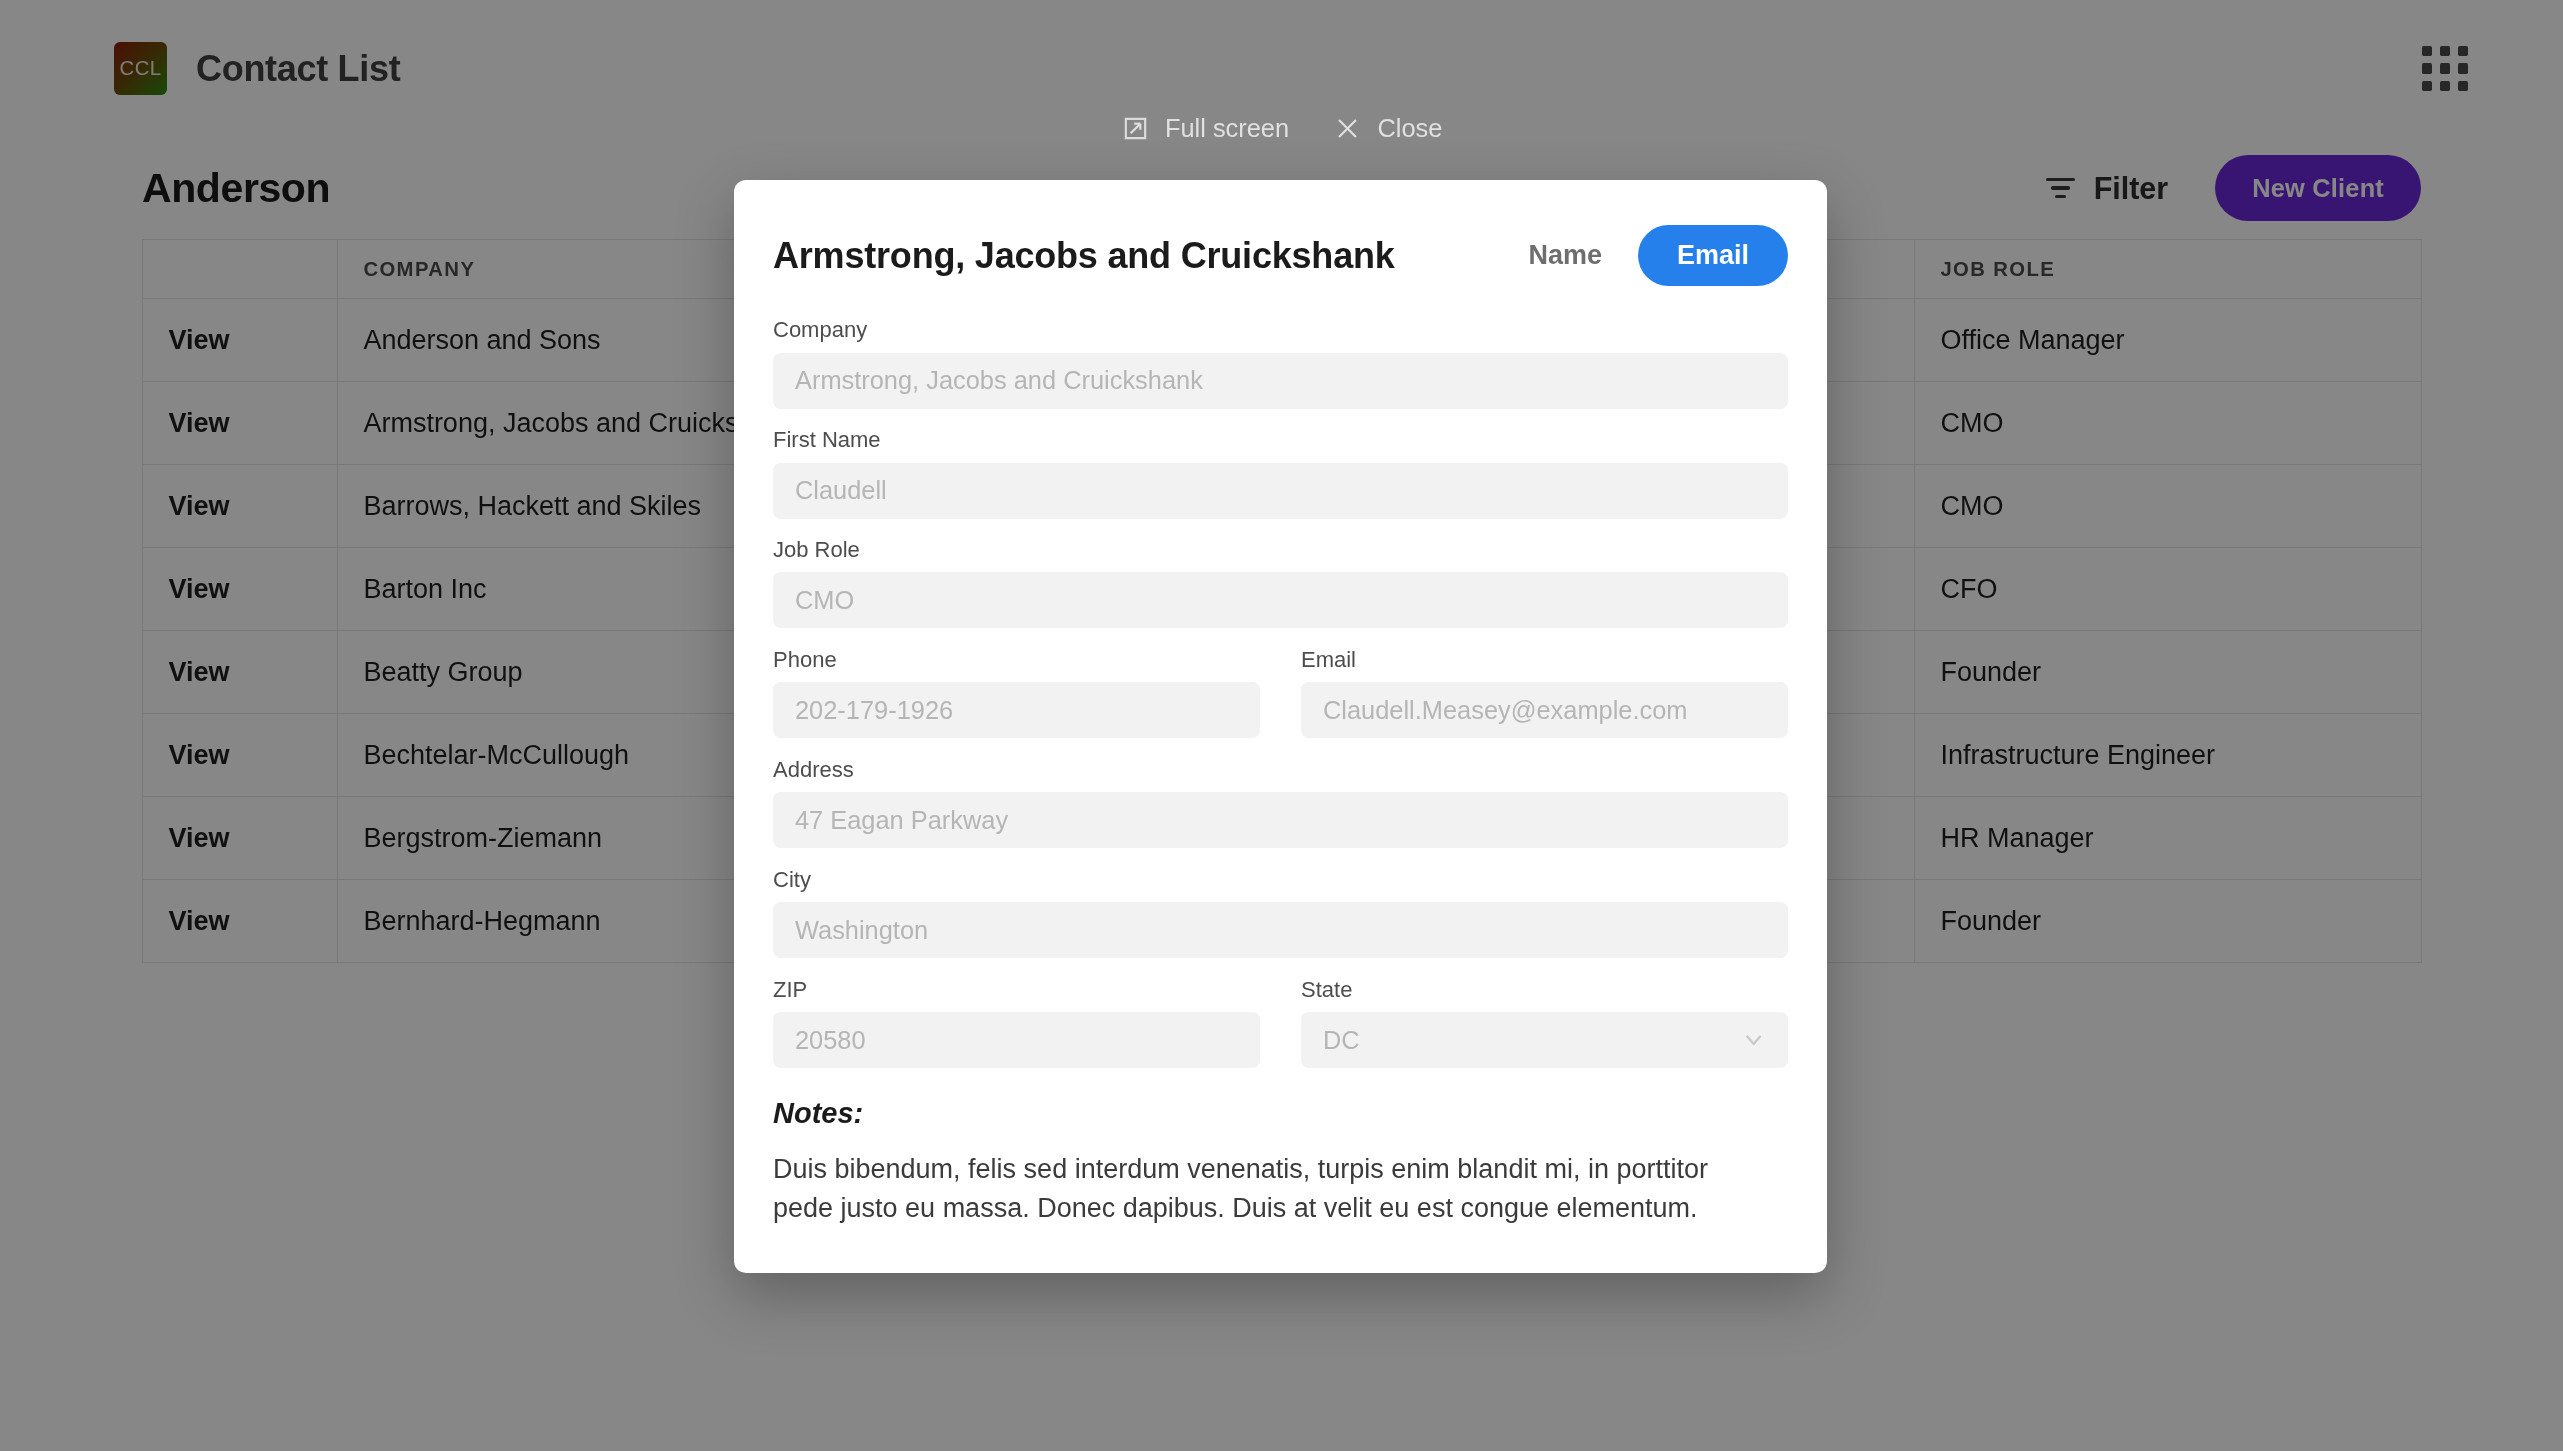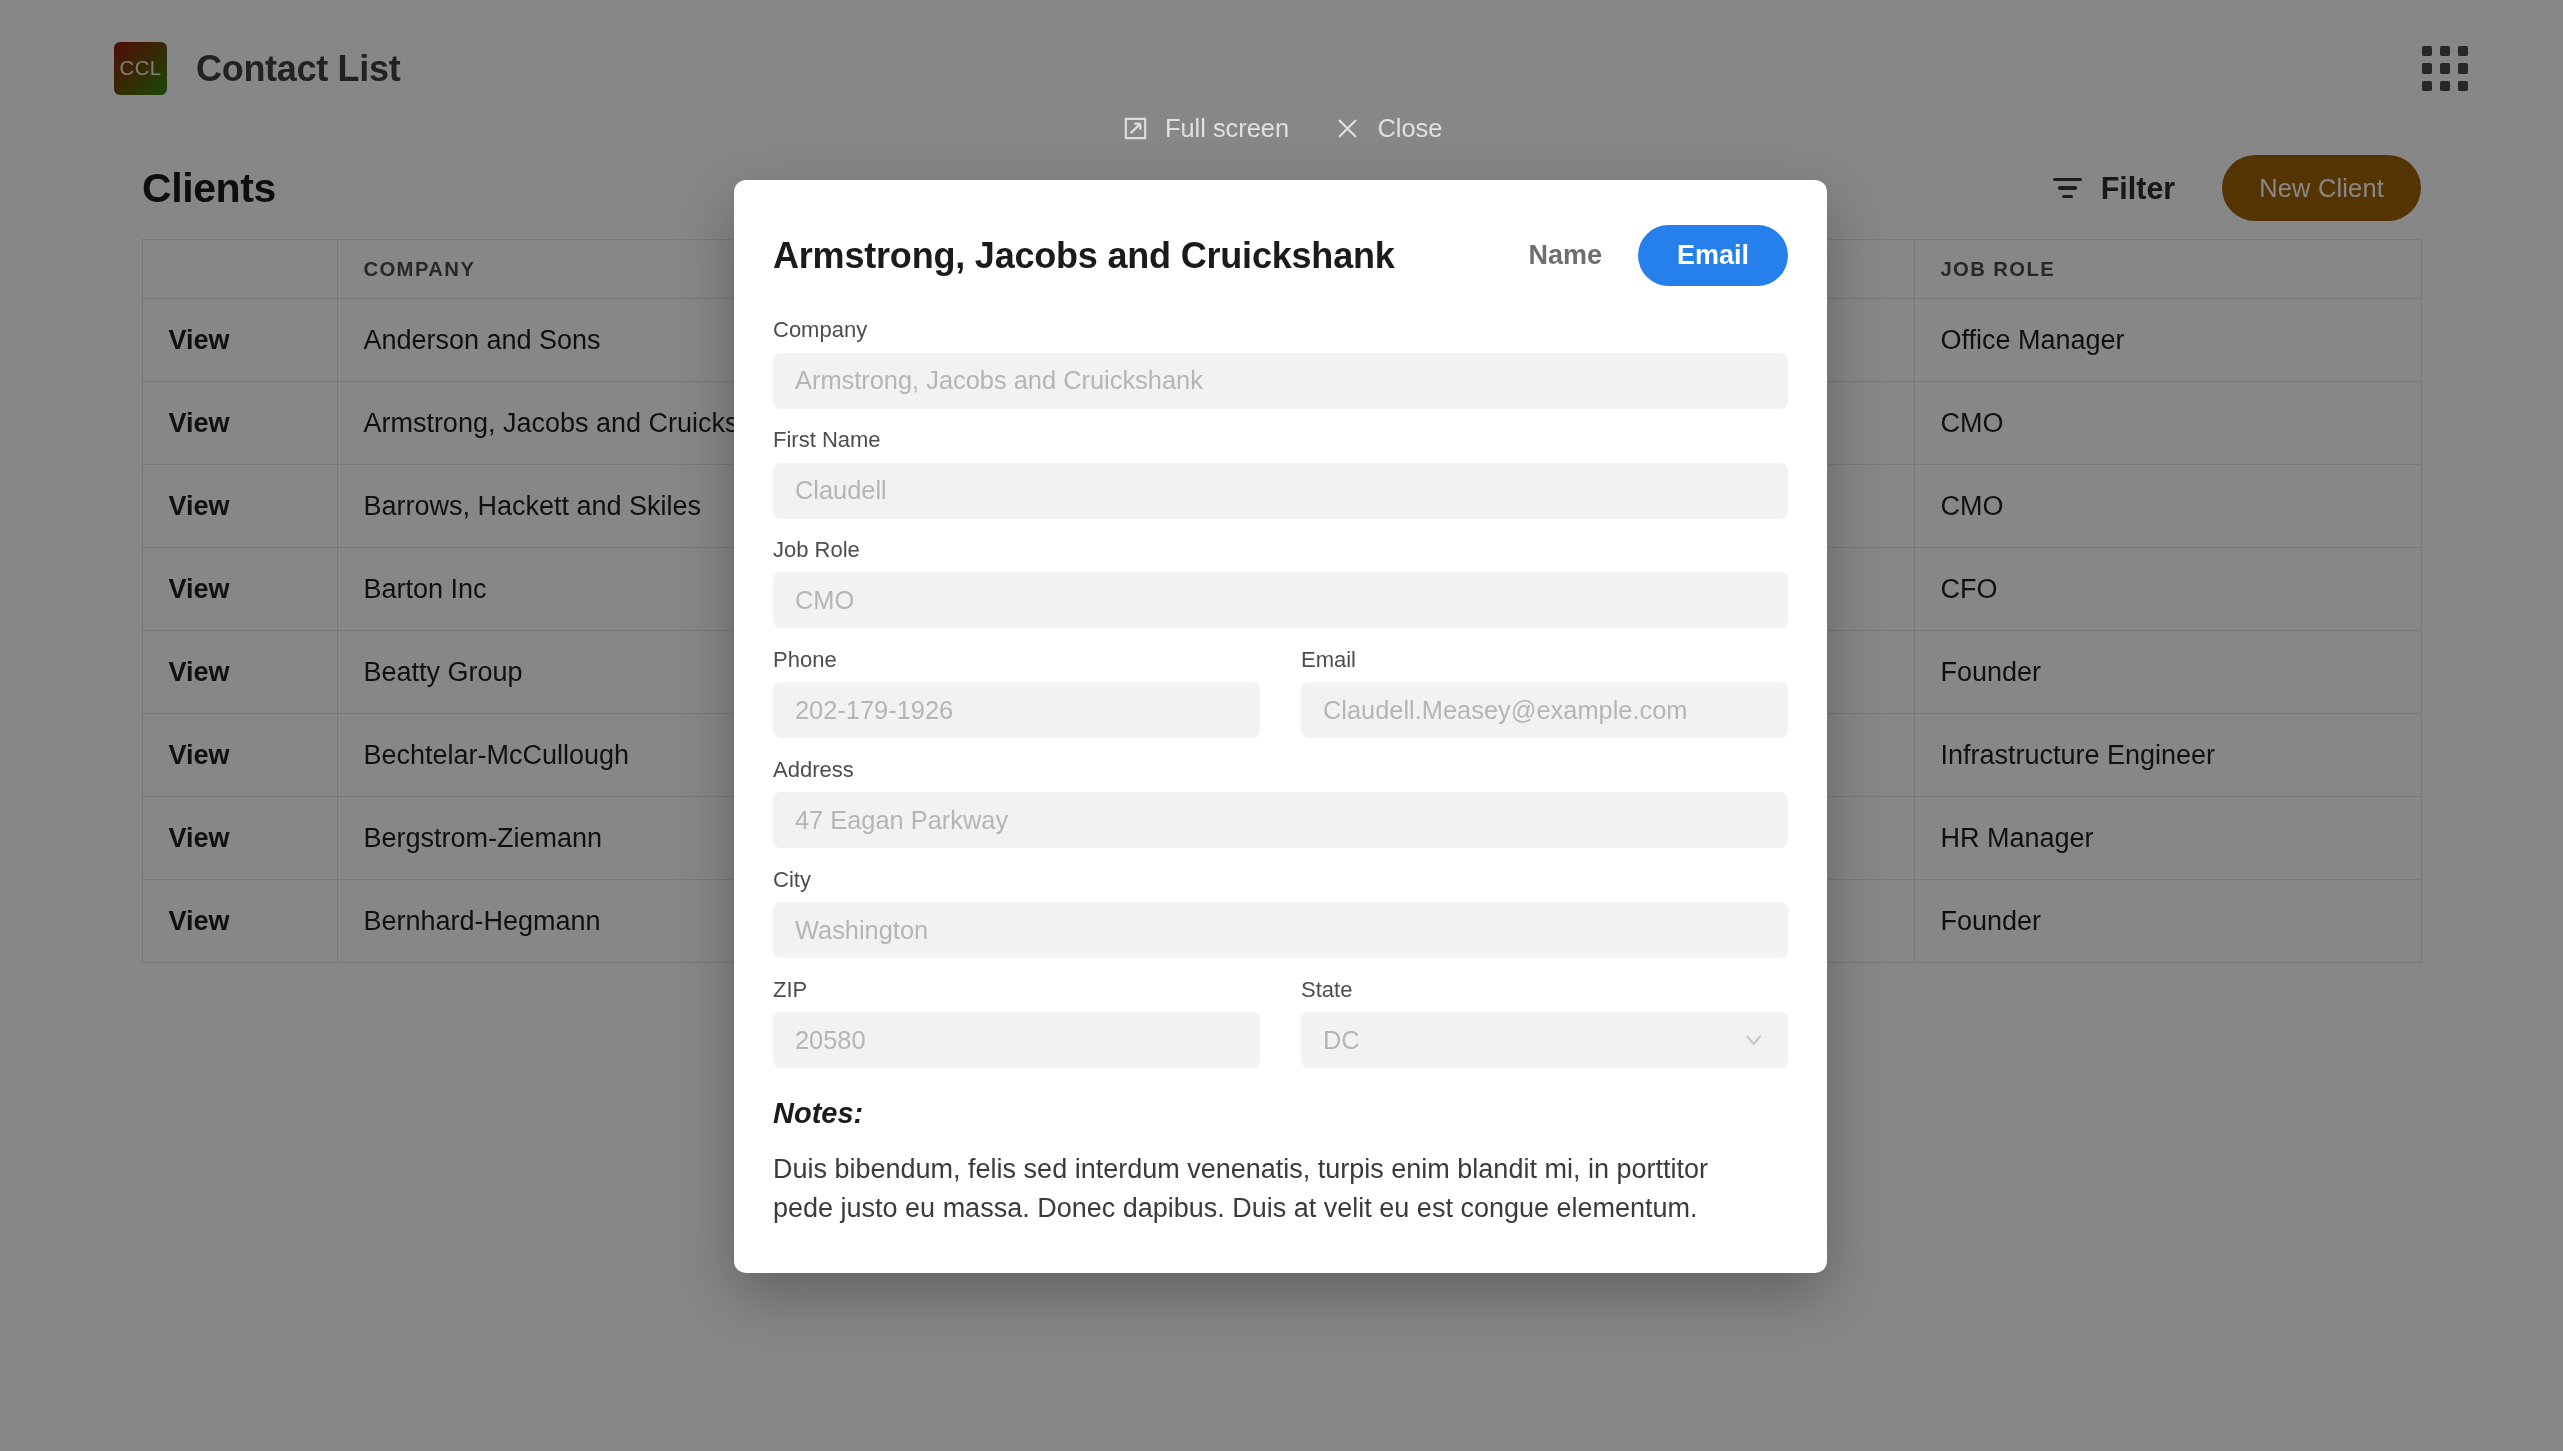--- a/index.html
+++ b/index.html
@@ -42,22 +42,22 @@
   .head-actions { margin-left: auto; display: flex; align-items: center; gap: 47px; }
   .filter-btn { display: flex; align-items: center; gap: 18.6px; cursor: pointer; }
   .funnel { width: 29px; height: 22px; display: flex; flex-direction: column;
             align-items: center; justify-content: center; gap: 5.1px; }
   .funnel span { display: block; height: 3.4px; background: #3a3a3a; border-radius: 1.7px; }
   .funnel span:nth-child(1) { width: 29px; }
   .funnel span:nth-child(2) { width: 18.6px; }
   .funnel span:nth-child(3) { width: 10.2px; }
   .filter-label { font-size: 30.5px; font-weight: 700; color: #2f2f2f; }
   .new-client-btn {
-    background: #a16207; color: #ffffff; border: none; border-radius: 847px;
-    font-size: 25.4px; font-weight: 400; padding: 18.6px 37px; cursor: pointer;
+    background: #6d28d9; color: #ffffff; border: none; border-radius: 847px;
+    font-size: 25.4px; font-weight: 700; padding: 18.6px 37px; cursor: pointer;
     font-family: inherit; letter-spacing: 0.2px;
   }
 
   table.clients { width: 100%; border-collapse: collapse; table-layout: fixed; }
   table.clients th, table.clients td {
     border: 0.8px solid #e3e3e3; text-align: left;
     padding: 0 25.4px; vertical-align: middle;
   }
   table.clients th {
     height: 59px; font-size: 20.3px; font-weight: 700; color: #4d4d4d;
@@ -143,21 +143,21 @@
           <i></i>
         <i></i>
           <i></i>
           <i></i>
       </div>
     </div>
 
     <div class="content">
 
       <div class="page-head">
-        <div class="page-title">Clients</div>
+        <div class="page-title">Anderson</div>
         <div class="head-actions">
           <div class="filter-btn">
             <span class="funnel">
               <span></span>
                 <span></span>
                 <span></span>
             </span>
             <span class="filter-label">Filter</span>
           </div>
           <button class="new-client-btn">New Client</button>

